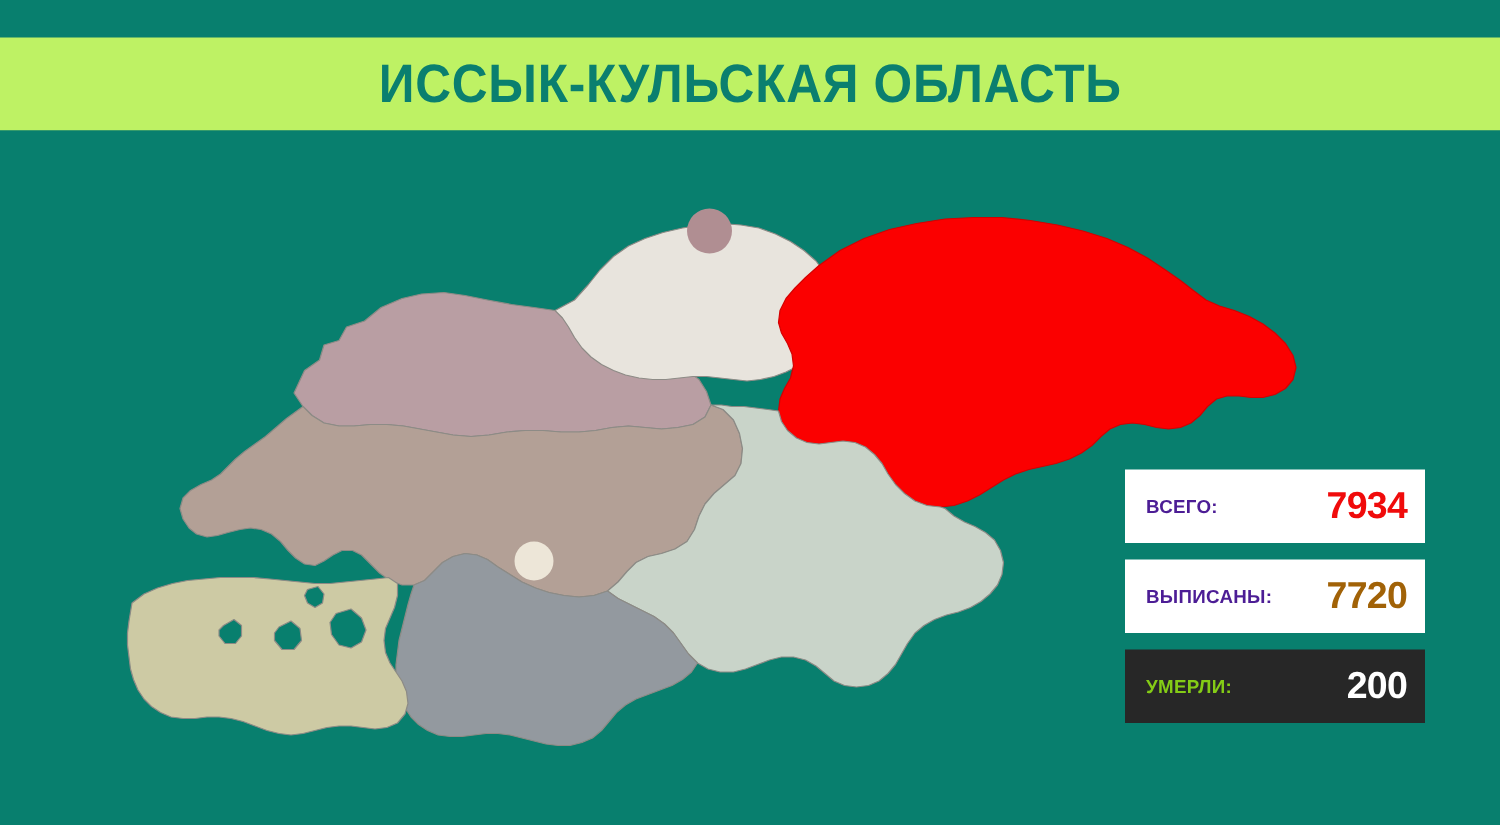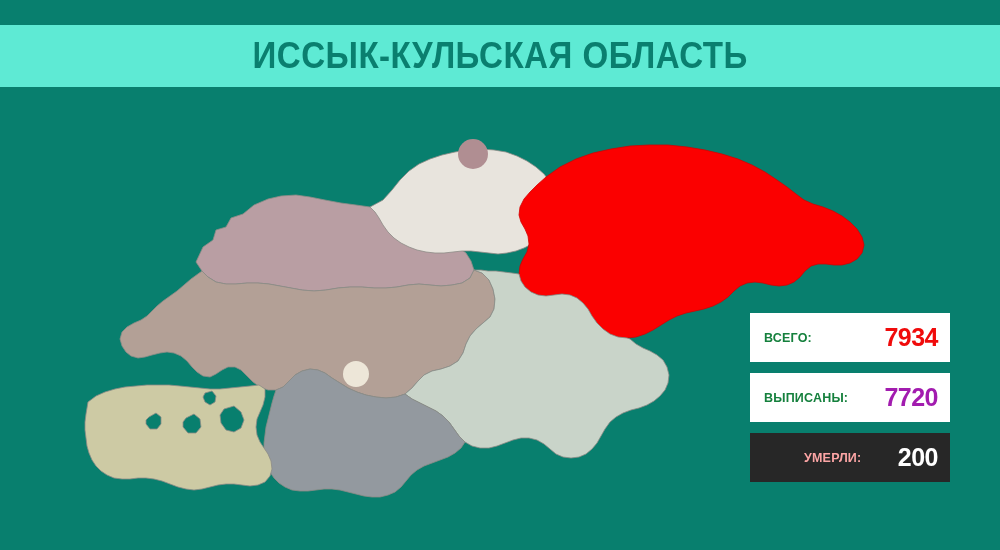--- a/index.html
+++ b/index.html
@@ -24,21 +24,21 @@
     top: 0; left: 0;
     width: 1000px;
     height: 25px;
     background: #087f6e;
   }
   .title-band {
     position: absolute;
     top: 25px; left: 0;
     width: 1000px;
     height: 62px;
-    background: #5eead4;
+    background: #bef264;
     display: flex;
     align-items: center;
     justify-content: center;
   }
   .title-text {
     font-family: "Liberation Sans Narrow", "Liberation Sans", sans-serif;
     font-size: 36px;
     font-weight: bold;
     letter-spacing: 0.5px;
     color: #0a7f6f;
@@ -88,34 +88,34 @@
     padding: 0 12px 0 14px;
     box-sizing: border-box;
     margin-bottom: 11px;
   }
   .stat-row.light { background: #ffffff; }
   .stat-row.dark  { background: #272727; margin-bottom: 0; }
   .stat-label {
     font-size: 12.5px;
     font-weight: bold;
     letter-spacing: 0.2px;
-    color: #15803d;
+    color: #4c1d95;
     white-space: nowrap;
     text-transform: uppercase;
   }
-  .stat-row.dark .stat-label { color: #fca5a5; margin-left: 40px; }
+  .stat-row.dark .stat-label { color: #84cc16; }
   .stat-value {
     font-size: 25px;
     font-weight: bold;
     line-height: 1;
     letter-spacing: -0.5px;
     white-space: nowrap;
   }
   .val-total     { color: #f00b0b; }
-  .val-recovered { color: #a21caf; }
+  .val-recovered { color: #a16207; }
   .val-deaths    { color: #ffffff; }
 </style>
 </head>
 <body>
 
 <div id="app">
 
   <div class="top-bar"></div>
 
   <div class="title-band">

